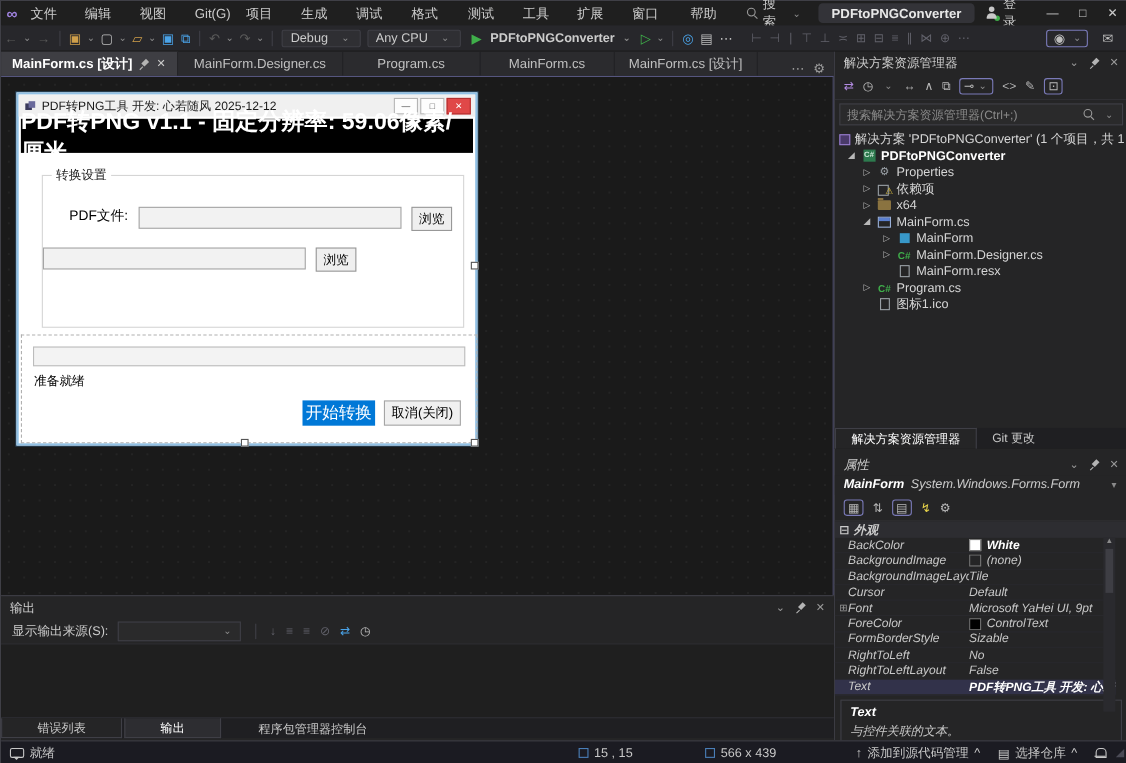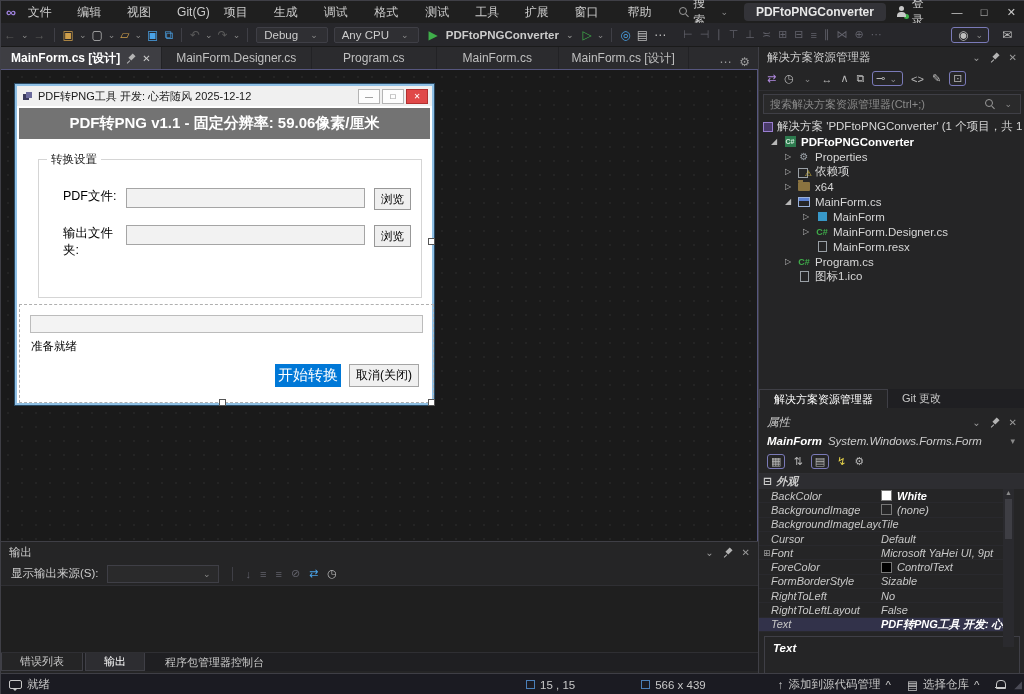--- a/index.html
+++ b/index.html
@@ -48,22 +48,22 @@
     border:2px solid #8fc0e5; box-shadow:0 0 0 1px #2b4a63; }
   .form-titlebar { height:20px; background:#f0f0f0; display:flex; align-items:center; padding:0 4px;
     color:#1a1a1a; font-size:11px; }
   .form-app-icon { width:10px; height:9px; position:relative; margin:0 5px 0 2px; }
   .form-app-icon::before { content:""; position:absolute; left:0; top:2px; width:6px; height:6px; background:#3a3a5c; }
   .form-app-icon::after { content:""; position:absolute; left:3px; top:0; width:6px; height:6px; background:#6a6a9c; }
   .fbtns { margin-left:auto; display:flex; gap:2px; }
   .fbtn { width:22px; height:15px; background:#fdfdfd; border:1px solid #b4b4b4; color:#444;
     font-size:8px; text-align:center; line-height:14px; }
   .fbtn.close { background:#e04848; border-color:#b23030; color:#fff; font-weight:bold; }
-  .banner { position:absolute; left:2px; top:22px; width:411px; height:31px; background:#737373;
-    color:#ffffff; font-weight:bold; font-size:15px; display:flex; align-items:center; justify-content:center; }
+  .banner { position:absolute; left:2px; top:22px; width:411px; height:31px; background:#000000;
+    color:#ffffff; font-weight:bold; font-size:21px; display:flex; align-items:center; justify-content:center; }
 
   .groupbox { position:absolute; left:21px; top:73px; width:384px; height:139px; border:1px solid #d5d5d5; }
   .group-label { position:absolute; left:8px; top:-8px; background:#ffffff; padding:0 4px; font-size:11.5px; color:#1a1a1a; }
   .frow { position:absolute; left:0; width:100%; height:22px; display:flex; align-items:flex-start; }
   .flabel { width:87px; padding-left:24px; font-size:12.5px; color:#000; }
   .ftext { width:239px; height:20px; background:#f2f2f2; border:1px solid #a5a5a5; }
   .fbrowse { width:37px; height:22px; margin-left:9px; background:#efefef; border:1px solid #989898;
     font-size:11.5px; color:#000; display:flex; align-items:center; justify-content:center; }
 
   .bottom-panel { position:absolute; left:2px; top:218px; width:415px; height:99px; border:1px dashed #b0b0b0; }
@@ -133,21 +133,21 @@
 
   
   .output { position:absolute; left:0; top:540px; width:757px; height:132px; background:#252526;
     border-top:1px solid #3f3f46; color:#cccccc; font-size:11.5px; }
   .out-tool { height:24px; display:flex; align-items:center; gap:8px; padding:0 10px; border-bottom:1px solid #2f2f33; }
   .out-combo { width:112px; height:18px; background:#2a2a2b; border:1px solid #3f3f46; display:flex;
     align-items:center; justify-content:flex-end; padding:0 5px; }
   .out-icons { display:flex; align-items:center; gap:9px; color:#61616a; font-size:11px; }
   .out-body { height:66px; background:#1f1f1f; }
   .out-tabs { display:flex; background:#1f1f22; height:19px; border-top:1px solid #2f2f33; }
-  .out-tab { padding:0 18px; display:flex; align-items:center; font-size:11px; color:#c8c8c8; border:1px solid #3f3f46;
+  .out-tab { padding:0 32px; display:flex; align-items:center; font-size:11px; color:#c8c8c8; border:1px solid #3f3f46;
     border-top:none; margin-right:2px; background:#252526; }
   .out-tab.active { background:#2d2d31; color:#ffffff; }
   .out-tab.flat { border:none; background:transparent; }
 
   
   .statusbar { position:absolute; left:0; top:672px; width:1024px; height:22px; background:#1b1b22;
     display:flex; align-items:center; color:#c8c8c8; font-size:11.5px; border-top:1px solid #3f3f46; }
   .sb-item { display:flex; align-items:center; gap:5px; padding:0 8px; }
   .sb-right { margin-left:auto; display:flex; align-items:center; }
   .mini-ind { width:9px; height:9px; border:1px solid #4a7fb8; display:inline-block; }
@@ -309,21 +309,20 @@
       </div>
       <div class="banner">PDF转PNG v1.1 - 固定分辨率: 59.06像素/厘米</div>
       <div class="groupbox">
         <span class="group-label">转换设置</span>
         <div class="frow" style="top:28px;">
           <span class="flabel">PDF文件:</span>
           <span class="ftext"></span>
           <span class="fbrowse">浏览</span>
         </div>
         <div class="frow" style="top:65px;">
-          <span class="flabel">输出文件夹:</span>
           <span class="ftext"></span>
           <span class="fbrowse">浏览</span>
         </div>
       </div>
       <div class="bottom-panel">
         <div class="progress"></div>
         <div class="ready-label">准备就绪</div>
         <div class="btn-start">开始转换</div>
         <div class="btn-cancel">取消(关闭)</div>
       </div>
@@ -544,20 +543,21 @@
             <span>PDF转PNG工具  开发: 心若</span>
         </span>
       </div>
       <div class="pscroll" style="height:158px;">
         <span>▲</span>
         <span class="thumb"></span>
       </div>
     </div>
     <div class="pdesc">
       <div class="dt">Text</div>
+      <div class="dd">与控件关联的文本。</div>
     </div>
   </div>
 
   <div class="output">
     <div class="phead">
       <span>输出</span>
       <span class="phead-icons">
         <span>⌄</span>
         <span class="pin-icon"></span>
         <span>✕</span>

